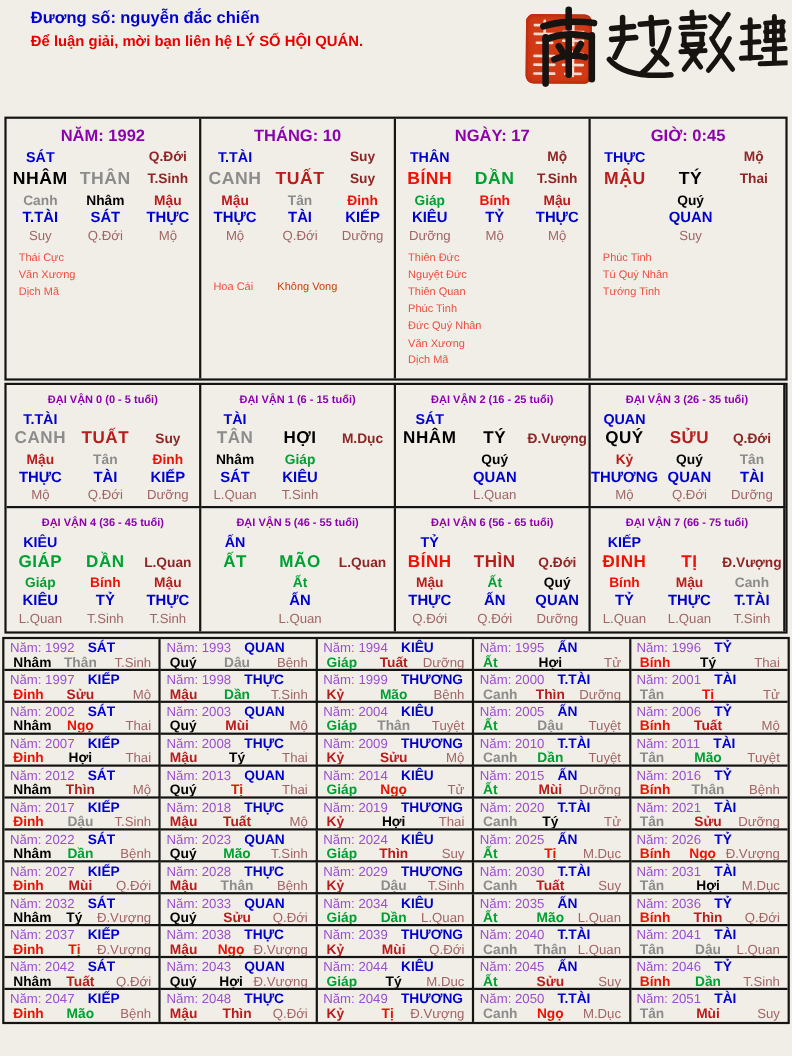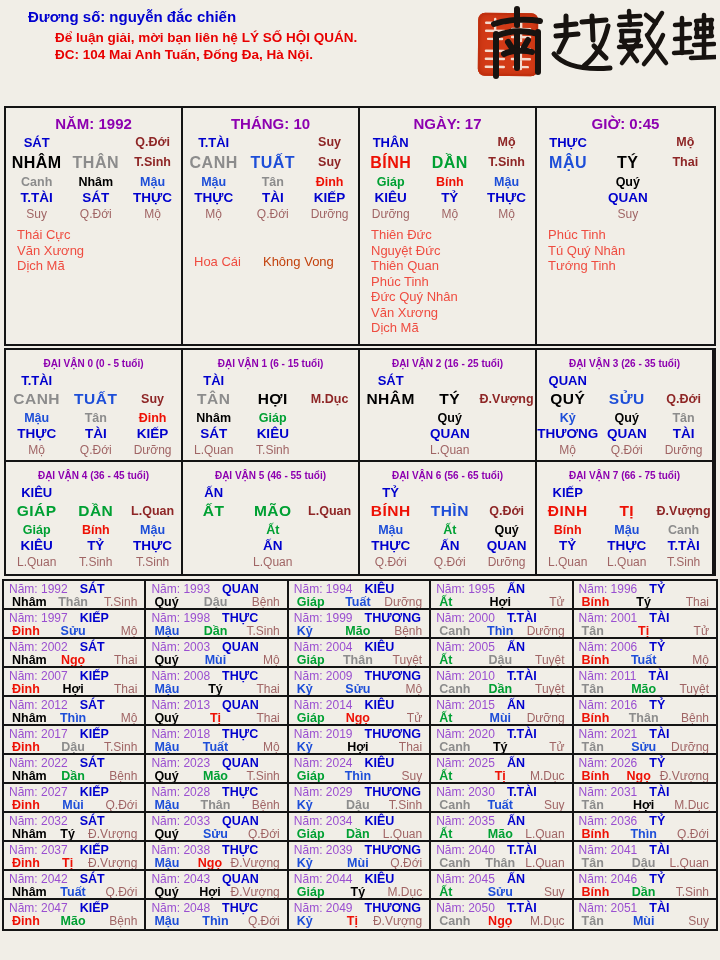--- a/index.html
+++ b/index.html
@@ -9,37 +9,37 @@
     font-family:"Liberation Sans","DejaVu Sans",sans-serif;
     -webkit-font-smoothing:antialiased;
   }
   .page{position:relative;width:720px;height:960px;border-radius:21px;}
 
   
   .hdr{position:relative;height:104px;padding:7px 0 0 28px;box-sizing:border-box;}
   .hline-blue{color:#0000d0;font-weight:bold;font-size:15px;line-height:19px;margin-bottom:4px;}
   .hline-blue .val{margin-left:4px;}
   .gender .val{margin-left:14px;}
-  .hline-red{color:#e80000;font-weight:bold;font-size:13.5px;line-height:16.5px;margin-left:27px;}
+  .hline-red{color:#e80000;font-weight:bold;font-size:13.5px;line-height:16.5px;}
   .hline-red:first-of-type{margin-top:4px;}
 
   .logo{position:absolute;top:0;left:460px;width:260px;height:100px;}
   .seal{
     position:absolute;left:18px;top:13px;width:60px;height:63px;
     background:#d23a16;border-radius:7px;transform:rotate(.5deg);
     box-shadow:inset 0 0 0 2px #c12f0e, inset 0 0 6px #a82608;
   }
   .seal svg{position:absolute;left:0;top:0;}
   .callig{position:absolute;left:26px;top:2px;}
 
   
   .star{color:#0000cd;font-weight:bold;}
   .e-wood{color:#00a033;}
   .e-fire{color:#ee1105;}
-  .e-earth{color:#1d4ed8;}
+  .e-earth{color:#b91c1c;}
   .e-metal{color:#8c8c8c;}
   .e-water{color:#000000;}
   .stgA{color:#8e2626;font-weight:bold;font-size:12.5px;}
   .stgS{color:#a06565;}
 
   
   .ptable{
     margin:2px 4px 0 4px;border:2px solid #141414;
     display:grid;grid-template-columns:repeat(4,1fr);
     background:transparent;
@@ -49,21 +49,21 @@
 
   .ptitle{color:#8d00b0;font-weight:bold;font-size:15px;text-align:center;height:23px;line-height:25px;}
   .row3{display:grid;grid-template-columns:1.08fr 1fr 1fr;text-align:center;}
   .rowA{height:17px;line-height:17px;font-size:13px;}
   .rowA .star{font-size:13px;}
   .rowB{height:24px;line-height:23px;}
   .rowB .bg{font-size:16px;font-weight:bold;letter-spacing:.5px;}
   .hstem{height:15px;line-height:15px;font-size:12.5px;font-weight:bold;}
   .hstar{height:17px;line-height:16px;font-size:13.5px;}
   .hstg{height:15px;line-height:14px;font-size:12px;}
-  .gods{margin-top:5px;padding-left:11px;font-size:13px;line-height:15.5px;}
+  .gods{margin-top:5px;padding-left:11px;font-size:10px;line-height:15.5px;}
   .god{color:#ef4c40;}
   .god-black{color:#c2410c;}
   .godline{display:flex;gap:22px;margin-top:32px;}
 
   
   .dvtable{
     margin:2px 4px 0 4px;border:2px solid #141414;
     display:grid;grid-template-columns:repeat(4,1fr);
   }
   .dvcell{height:112px;padding-top:2px;}
@@ -92,21 +92,20 @@
 </head>
 <body>
 
 <div class="page">
 
   <div class="hdr">
     <div class="hline-blue">
       <span>Đương số:</span><span class="val">nguyễn đắc chiến</span>
     </div>
     <div class="hline-red">Để luận giải, mời bạn liên hệ LÝ SỐ HỘI QUÁN.</div>
-    <div class="hline-red">ĐC: 104 Mai Anh Tuấn, Đống Đa, Hà Nội.</div>
 
     <div class="logo" title="南越數理">
       <div class="seal">
         <svg width="60" height="63" viewBox="0 0 60 63">
           <g stroke="#f6e4d8" stroke-width="2.4" stroke-linecap="round" fill="none" opacity="0.95">
             <path d="M8,10 H26 M17,6 V26 M8,18 H26 M10,26 H24"></path>
             <path d="M34,8 H52 M43,8 V28 M34,16 H52 M34,24 H52"></path>
             <path d="M8,38 H26 M8,46 H26 M8,54 H26 M17,34 V56"></path>
             <path d="M34,36 H52 M43,34 V56 M34,46 H52 M36,54 H50"></path>
           </g>

